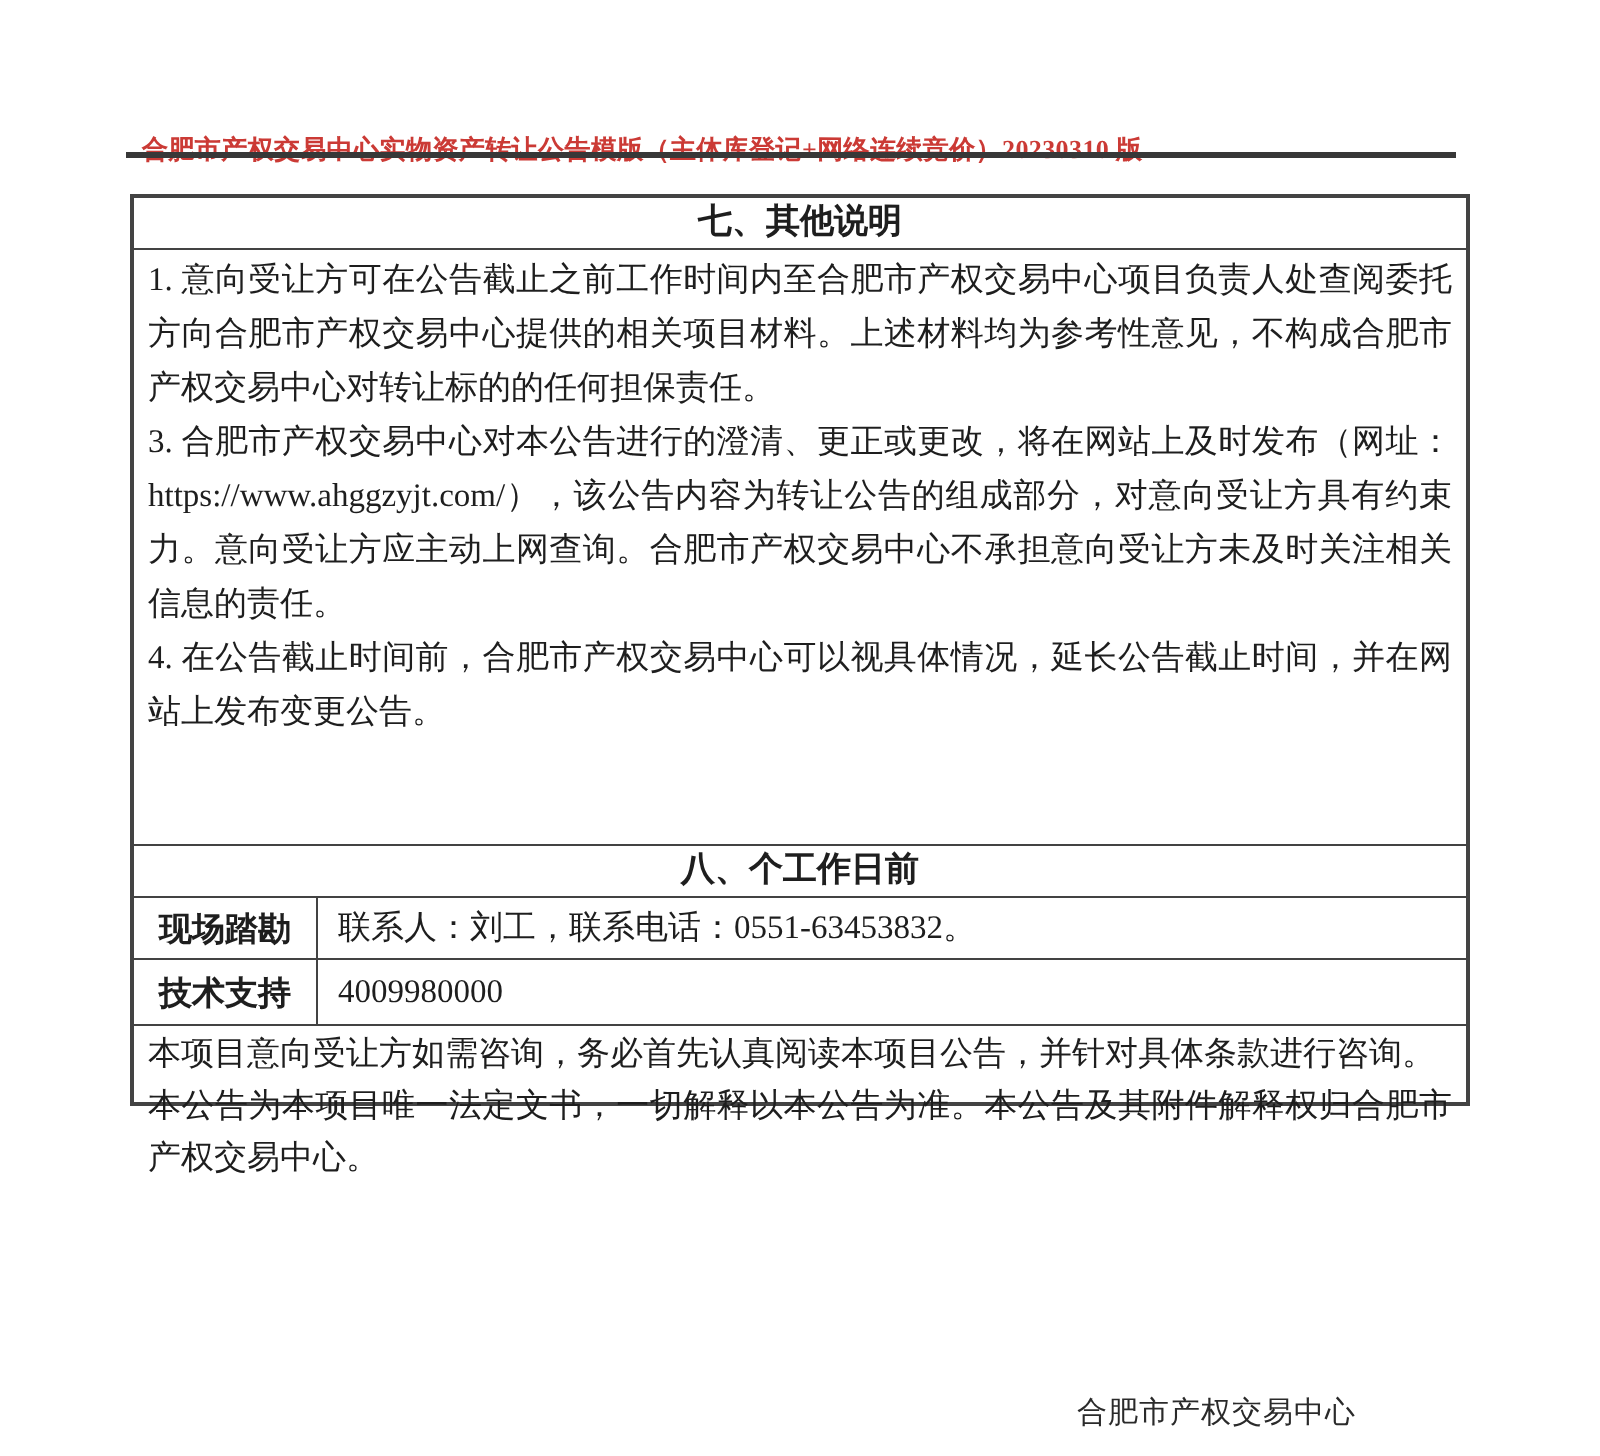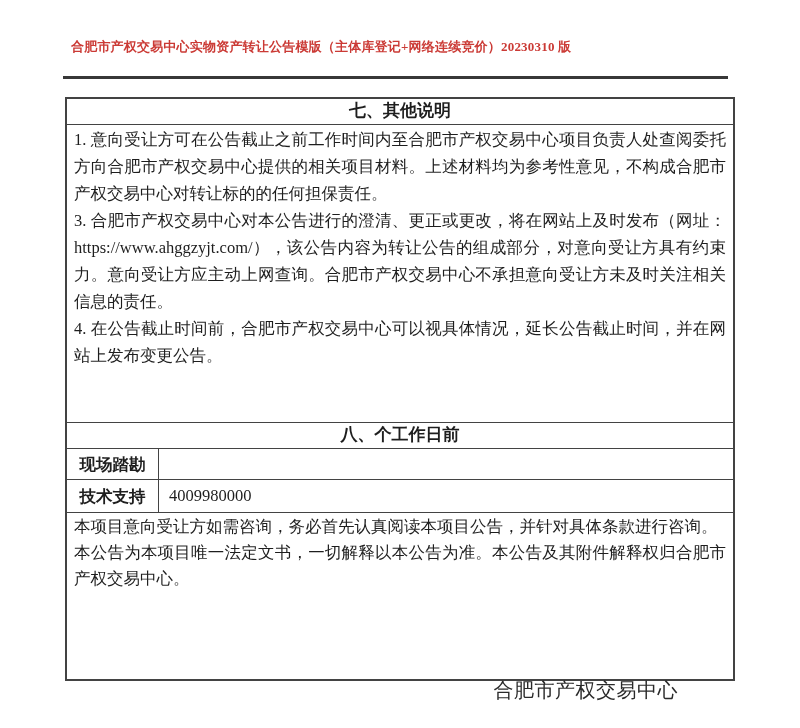--- a/index.html
+++ b/index.html
@@ -3,31 +3,31 @@
 <meta charset="utf-8">
 <style>
   * { margin:0; padding:0; box-sizing:border-box; }
   html,body { width:800px; height:728px; background:#ffffff; overflow:hidden; }
   body {
     position:relative;
     font-family:"Liberation Serif","DejaVu Serif",serif;
     color:#1e1e1e;
   }
   .doc-title {
-    position:absolute; left:71px; top:38px;
+    position:absolute; left:71px; top:66px;
     font-size:13px; font-weight:bold; color:#cb3a35;
     white-space:nowrap; letter-spacing:0.2px;
   }
   .title-rule {
     position:absolute; left:63px; top:76px;
     width:665px; height:2.5px; background:#383838;
   }
   .notice-table {
     position:absolute; left:65px; top:97px;
-    width:670px; height:584px;
+    width:670px; height:456px;
     border:2px solid #434343; background:#ffffff;
     font-size:16.5px;
   }
   .sec-header {
     height:26px; line-height:24px; text-align:center;
     font-weight:bold; font-size:17px;
     border-bottom:1.5px solid #434343;
   }
   .para-cell {
     height:298px; overflow:hidden;
@@ -53,22 +53,22 @@
     padding:1px 10px; line-height:26px;
     text-align:justify;
   }
   .notes-cell {
     height:79px; overflow:hidden;
     padding:1px 7px 0 7px;
     line-height:26px; text-align:justify;
   }
   .notes-cell p { margin:0; }
   .signature {
-    position:absolute; top:677px; right:122px;
-    font-size:20px; letter-spacing:0.5px; color:#2a2a2a;
+    position:absolute; top:697px; right:122px;
+    font-size:15px; letter-spacing:0.5px; color:#2a2a2a;
     white-space:nowrap;
   }
 </style>
 </head>
 <body>
 
 <div id="page">
 
   <div class="doc-title">合肥市产权交易中心实物资产转让公告模版（主体库登记+网络连续竞价）20230310 版</div>
 
@@ -81,20 +81,21 @@
     <div class="para-cell">
       <p>1. 意向受让方可在公告截止之前工作时间内至合肥市产权交易中心项目负责人处查阅委托方向合肥市产权交易中心提供的相关项目材料。上述材料均为参考性意见，不构成合肥市产权交易中心对转让标的的任何担保责任。</p>
       <p>3. 合肥市产权交易中心对本公告进行的澄清、更正或更改，将在网站上及时发布（网址：https://www.ahggzyjt.com/），该公告内容为转让公告的组成部分，对意向受让方具有约束力。意向受让方应主动上网查询。合肥市产权交易中心不承担意向受让方未及时关注相关信息的责任。</p>
       <p>4. 在公告截止时间前，合肥市产权交易中心可以视具体情况，延长公告截止时间，并在网站上发布变更公告。</p>
     </div>
 
     <div class="sec-header">八、个工作日前</div>
 
     <div class="contact-row" style="height:31px">
       <div class="c-label">现场踏勘</div>
+      <div class="c-value">联系人：刘工，联系电话：0551-63453832。</div>
     </div>
 
 
 
     <div class="contact-row" style="height:33px">
       <div class="c-label">技术支持</div>
       <div class="c-value">4009980000</div>
     </div>
 
     <div class="notes-cell">

